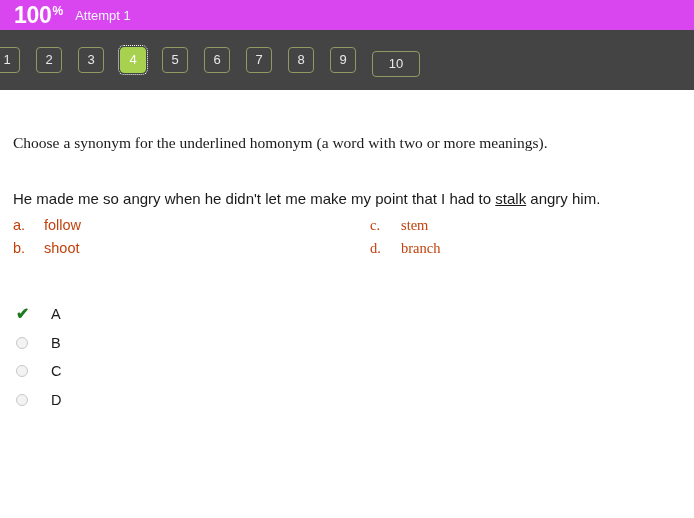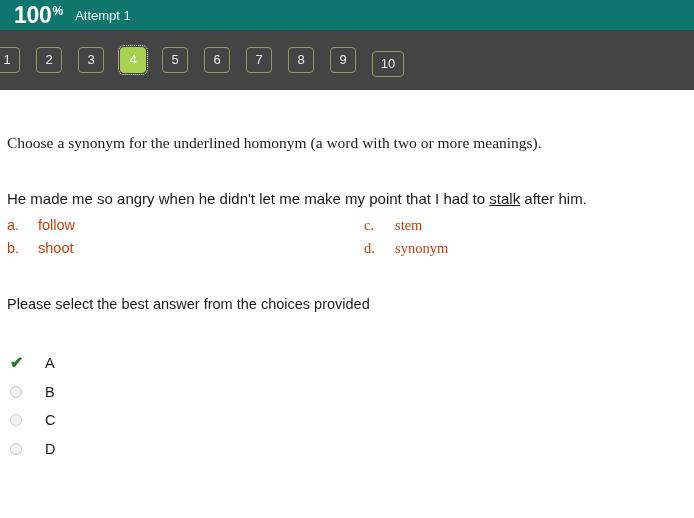--- a/index.html
+++ b/index.html
@@ -10,21 +10,21 @@
     width: 694px;
     height: 518px;
     background: #ffffff;
     font-family: "Liberation Sans", sans-serif;
     overflow: hidden;
   }
 
   
   .score-bar {
     height: 30px;
-    background: #0f766e;
+    background: #d946ef;
     display: flex;
     align-items: center;
     padding-left: 14px;
     box-sizing: border-box;
   }
   .score-value {
     color: #ffffff;
     font-size: 23px;
     font-weight: bold;
     letter-spacing: -0.3px;
@@ -69,34 +69,34 @@
     color: #e8e8e8;
     font-family: "Liberation Sans", sans-serif;
     font-size: 13px;
     line-height: 24px;
     text-align: center;
     box-sizing: border-box;
     cursor: pointer;
     padding: 0;
   }
   .nav-btn.wide {
-    width: 32px;
+    width: 48px;
     margin-top: 8px;
   }
   .nav-btn.active {
     background: #a7d14f;
     border-color: #a7d14f;
     color: #ffffff;
     outline: 1px dotted #ffffff;
     outline-offset: 1px;
   }
 
   
   .content {
-    padding: 0 7px;
+    padding: 0 13px;
     box-sizing: border-box;
   }
   .instruction {
     font-family: "Liberation Serif", serif;
     font-size: 15.5px;
     color: #1a1a1a;
     margin-top: 44px;
   }
   .stem {
     font-family: "Liberation Sans", sans-serif;
@@ -199,39 +199,38 @@
     <button class="nav-btn">9</button>
     <button class="nav-btn wide">10</button>
   </div>
 </div>
 
 <div class="content">
 
   <div class="instruction">Choose a synonym for the underlined homonym (a word with two or more meanings).</div>
 
   <div class="stem">
-    <span>He made me so angry when he didn't let me make my point that I had to </span><u>stalk</u><span> after him.</span>
+    <span>He made me so angry when he didn't let me make my point that I had to </span><u>stalk</u><span> angry him.</span>
   </div>
 
   <div class="choices-grid">
     <div class="choice col-left row-1">
       <span class="letter">a.</span><span>follow</span>
     </div>
     <div class="choice col-left row-2">
       <span class="letter">b.</span><span>shoot</span>
     </div>
     <div class="choice col-right row-1">
       <span class="letter">c.</span><span>stem</span>
     </div>
     <div class="choice col-right row-2">
-      <span class="letter">d.</span><span>synonym</span>
-    </div>
-  </div>
-
-  <div class="select-prompt">Please select the best answer from the choices provided</div>
+      <span class="letter">d.</span><span>branch</span>
+    </div>
+  </div>
+
 
   <div class="options">
 
     <div class="option-row">
       <span class="option-marker">
         <span class="check-mark">✔</span>
       </span>
       <span class="option-label">A</span>
     </div>
 

